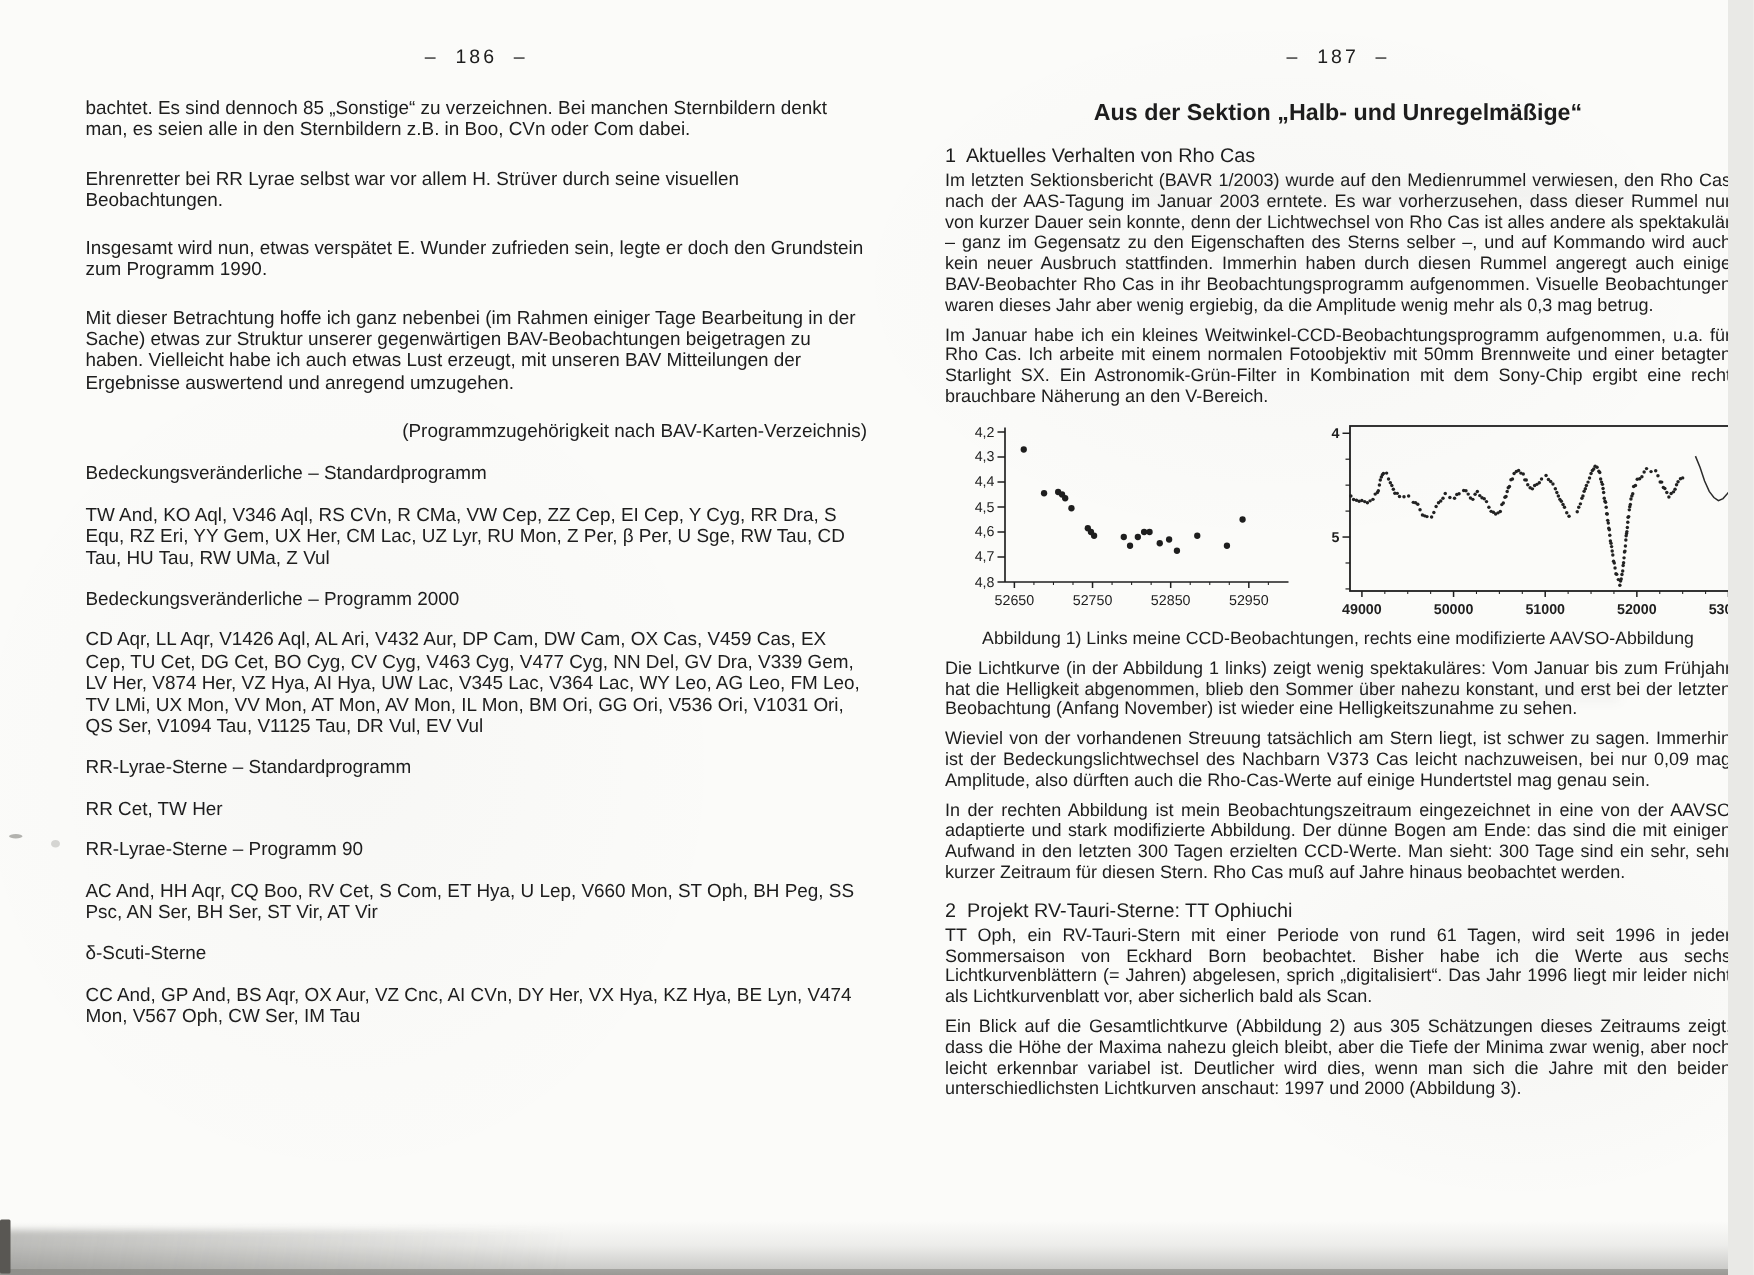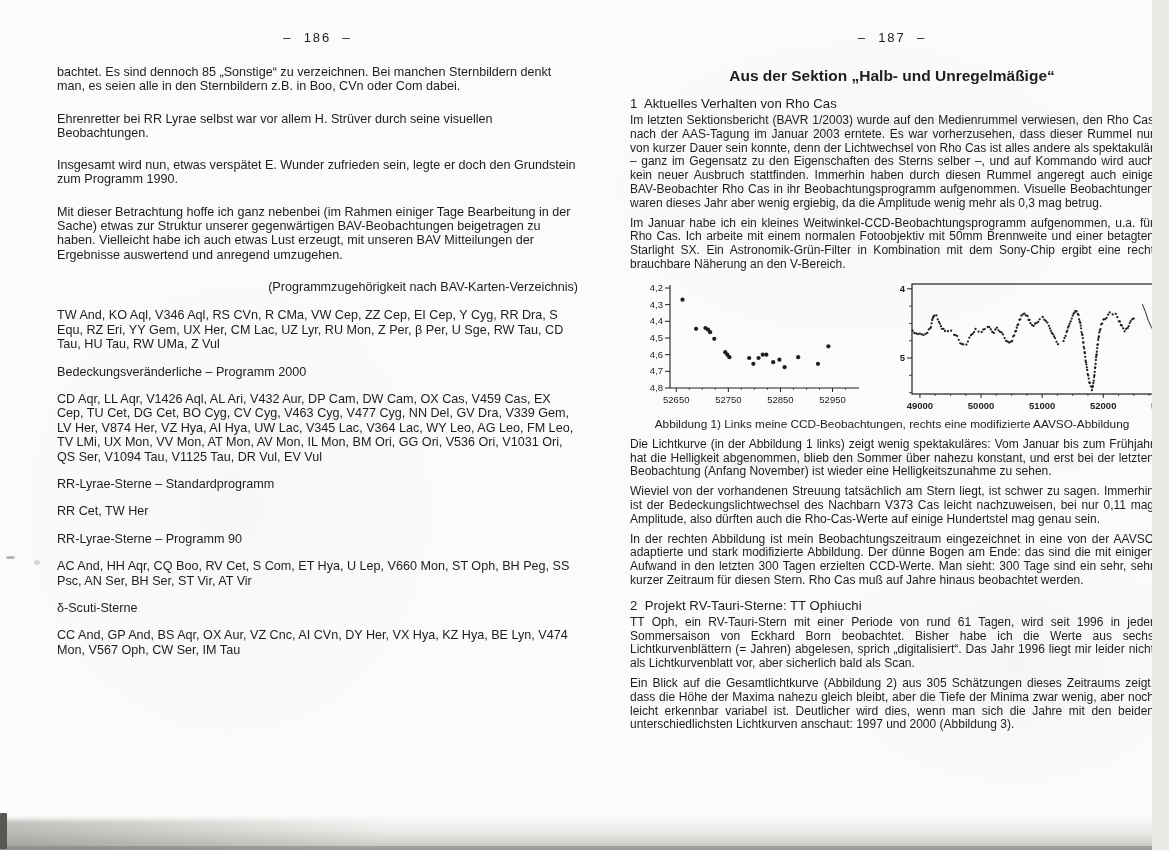--- a/index.html
+++ b/index.html
@@ -27,21 +27,21 @@
   .page-left .block{font-size:12.6px;line-height:14.4px;margin:0 0 13px 0;}
   .ul-heading{text-decoration:underline;}
   .programs-head{margin-top:26px !important;margin-bottom:0 !important;}
   .programs-sub{margin-bottom:14px !important;text-align:right;}
 
   
   .title{font-size:15.5px;font-weight:bold;text-align:center;margin:0 0 11px 0;white-space:pre-wrap;}
   .h-sec{font-size:13.2px;font-weight:normal;margin:0 0 3px 0;white-space:pre-wrap;}
   .h-sec2{margin-top:10px;}
   .page-right p{font-size:12px;line-height:13.8px;text-align:justify;margin:0 0 6px 0;}
-  .charts-row{display:flex;align-items:center;gap:26px;margin:6px 0 1px 8px;}
+  .charts-row{display:flex;align-items:center;gap:14px;margin:6px 0 1px 8px;}
   .chart-box{flex:0 0 auto;}
   .fig-caption{font-size:11.8px;text-align:center;margin:0 0 7px 0;}
   svg text{font-family:"Liberation Sans","DejaVu Sans",sans-serif;}
 
   
   .bottom-shadow{position:absolute;left:0;bottom:0;width:100%;height:36px;
     background:linear-gradient(to bottom, rgba(110,110,105,0) 0%, rgba(108,108,103,0.10) 45%, rgba(96,96,92,0.30) 88%, rgba(82,82,78,0.42) 100%);}
   .bottom-shadow-left{position:absolute;left:0;bottom:0;width:55%;height:30px;
     background:linear-gradient(100deg, rgba(70,70,66,0.30), rgba(70,70,66,0.0) 60%);
     filter:blur(2px);}
@@ -61,20 +61,21 @@
 
   <div class="page page-left">
     <div class="pagenum">–  186  –</div>
     <p>bachtet. Es sind dennoch 85 „Sonstige“ zu verzeichnen. Bei manchen Sternbildern denkt man, es seien alle in den Sternbildern z.B. in Boo, CVn oder Com dabei.</p>
     <p>Ehrenretter bei RR Lyrae selbst war  vor allem H. Strüver durch seine visuellen Beobachtungen.</p>
     <p>Insgesamt wird nun, etwas verspätet  E. Wunder zufrieden sein, legte er doch den Grundstein zum Programm 1990.</p>
     <p>Mit dieser Betrachtung hoffe ich ganz nebenbei (im Rahmen einiger Tage Bearbeitung in der Sache) etwas zur Struktur unserer gegenwärtigen BAV-Beobachtungen beigetragen zu haben. Vielleicht habe ich auch etwas Lust erzeugt, mit unseren BAV Mitteilungen der Ergebnisse auswertend und anregend umzugehen.</p>
 
     <div class="block programs-sub">(Programmzugehörigkeit nach BAV-Karten-Verzeichnis)</div>
 
+    <div class="block">Bedeckungsveränderliche – Standardprogramm</div>
     <div class="block">TW And, KO Aql, V346 Aql, RS CVn, R CMa, VW Cep, ZZ Cep, EI Cep, Y Cyg, RR Dra, S Equ, RZ Eri, YY Gem, UX Her, CM Lac, UZ Lyr, RU Mon, Z Per, β Per, U Sge, RW Tau, CD Tau, HU Tau, RW UMa, Z Vul</div>
 
     <div class="block">Bedeckungsveränderliche – Programm 2000</div>
     <div class="block">CD Aqr, LL Aqr, V1426 Aql, AL Ari, V432 Aur, DP Cam, DW Cam, OX Cas, V459 Cas, EX Cep, TU Cet, DG Cet, BO Cyg, CV Cyg, V463 Cyg, V477 Cyg, NN Del, GV Dra, V339 Gem, LV Her, V874 Her, VZ Hya, AI Hya, UW Lac, V345 Lac, V364 Lac, WY Leo, AG Leo, FM Leo, TV LMi, UX Mon, VV Mon, AT Mon, AV Mon, IL Mon, BM Ori, GG Ori, V536 Ori, V1031 Ori, QS Ser, V1094 Tau, V1125 Tau, DR Vul, EV Vul</div>
 
     <div class="block">RR-Lyrae-Sterne – Standardprogramm</div>
     <div class="block">RR Cet, TW Her</div>
 
     <div class="block">RR-Lyrae-Sterne – Programm 90</div>
     <div class="block">AC And, HH Aqr, CQ Boo, RV Cet, S Com, ET Hya, U Lep, V660 Mon, ST Oph, BH Peg, SS Psc, AN Ser, BH Ser, ST Vir, AT Vir</div>
@@ -370,21 +371,21 @@
             <circle cx="237.7" cy="45.1" r="1.15" fill="#222"></circle>
             <circle cx="238.7" cy="43.1" r="1.15" fill="#222"></circle>
             <circle cx="240.3" cy="41.2" r="1.15" fill="#222"></circle>
             <circle cx="241.7852028639618" cy="40.59119496855344" r="1.15" fill="#222"></circle>
             <path d="M250.3 26.1 L253.4 33.7 L256.4 42.7 L259.5 49.6 L262.6 53.7 L265.6 55.8 L268.7 54.4 L271.7 51.0 L274.5 47.5" fill="none" stroke="#2b2b2b" stroke-width="1"></path>
           </svg></div>
     </div>
     <div class="fig-caption">Abbildung 1) Links meine CCD-Beobachtungen, rechts eine modifizierte AAVSO-Abbildung</div>
 
     <p>Die Lichtkurve (in der Abbildung 1 links) zeigt wenig spektakuläres: Vom Januar bis zum Frühjahr hat die Helligkeit abgenommen, blieb den Sommer über nahezu konstant, und erst bei der letzten Beobachtung (Anfang November) ist wieder eine Helligkeitszunahme zu sehen.</p>
-    <p>Wieviel von der vorhandenen Streuung tatsächlich am Stern liegt, ist schwer zu sagen. Immerhin ist der Bedeckungslichtwechsel des Nachbarn V373 Cas leicht nachzuweisen, bei nur 0,11 mag Amplitude, also dürften auch die Rho-Cas-Werte auf einige Hundertstel mag genau sein.</p>
+    <p>Wieviel von der vorhandenen Streuung tatsächlich am Stern liegt, ist schwer zu sagen. Immerhin ist der Bedeckungslichtwechsel des Nachbarn V373 Cas leicht nachzuweisen, bei nur 0,09 mag Amplitude, also dürften auch die Rho-Cas-Werte auf einige Hundertstel mag genau sein.</p>
     <p>In der rechten Abbildung ist mein Beobachtungszeitraum eingezeichnet in eine von der AAVSO adaptierte und stark modifizierte Abbildung. Der dünne Bogen am Ende: das sind die mit einigen Aufwand in den letzten 300 Tagen erzielten CCD-Werte. Man sieht: 300 Tage sind ein sehr, sehr kurzer Zeitraum für diesen Stern. Rho Cas muß auf Jahre hinaus beobachtet werden.</p>
 
     <div class="h-sec h-sec2">2  Projekt RV-Tauri-Sterne: TT Ophiuchi</div>
     <p>TT Oph, ein RV-Tauri-Stern mit einer Periode von rund 61 Tagen, wird seit 1996 in jeder Sommersaison von Eckhard Born beobachtet. Bisher habe ich die Werte aus sechs Lichtkurvenblättern (= Jahren) abgelesen, sprich „digitalisiert“. Das Jahr 1996 liegt mir leider nicht als Lichtkurvenblatt vor, aber sicherlich bald als Scan.</p>
     <p>Ein Blick auf die Gesamtlichtkurve (Abbildung 2) aus 305 Schätzungen dieses Zeitraums zeigt, dass die Höhe der Maxima nahezu gleich bleibt, aber die Tiefe der Minima zwar wenig, aber noch leicht erkennbar variabel ist. Deutlicher wird dies, wenn man sich die Jahre mit den beiden unterschiedlichsten Lichtkurven anschaut: 1997 und 2000 (Abbildung 3).</p>
   </div>
 
   <div class="smudge smudge1"></div>
   <div class="smudge smudge2"></div>
   <div class="speck speck1"></div>

